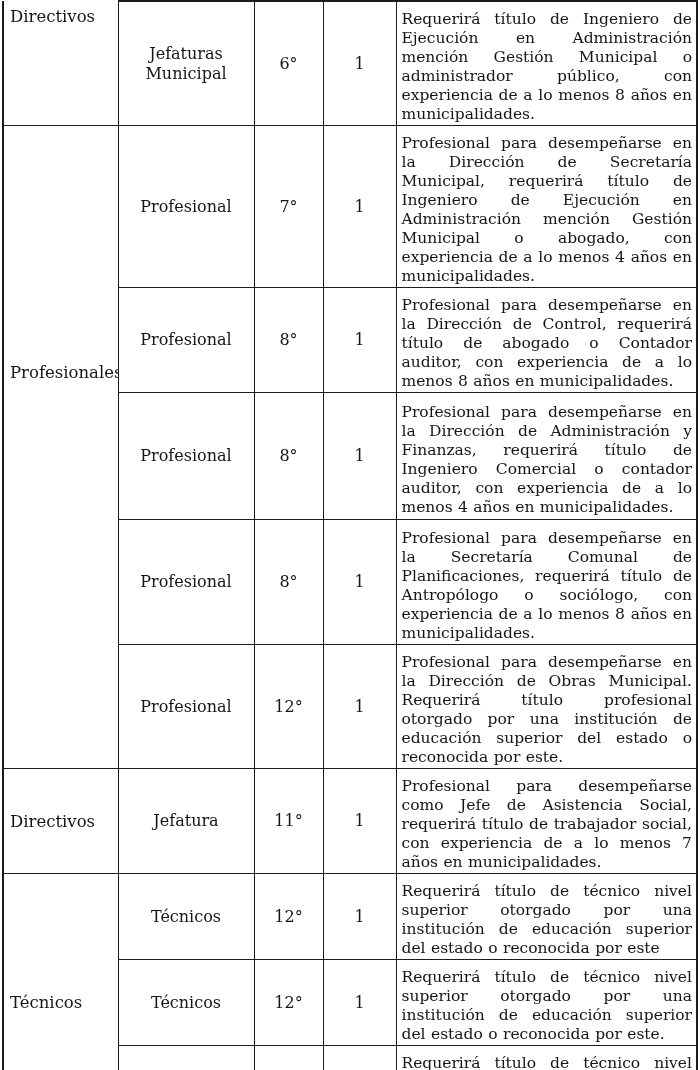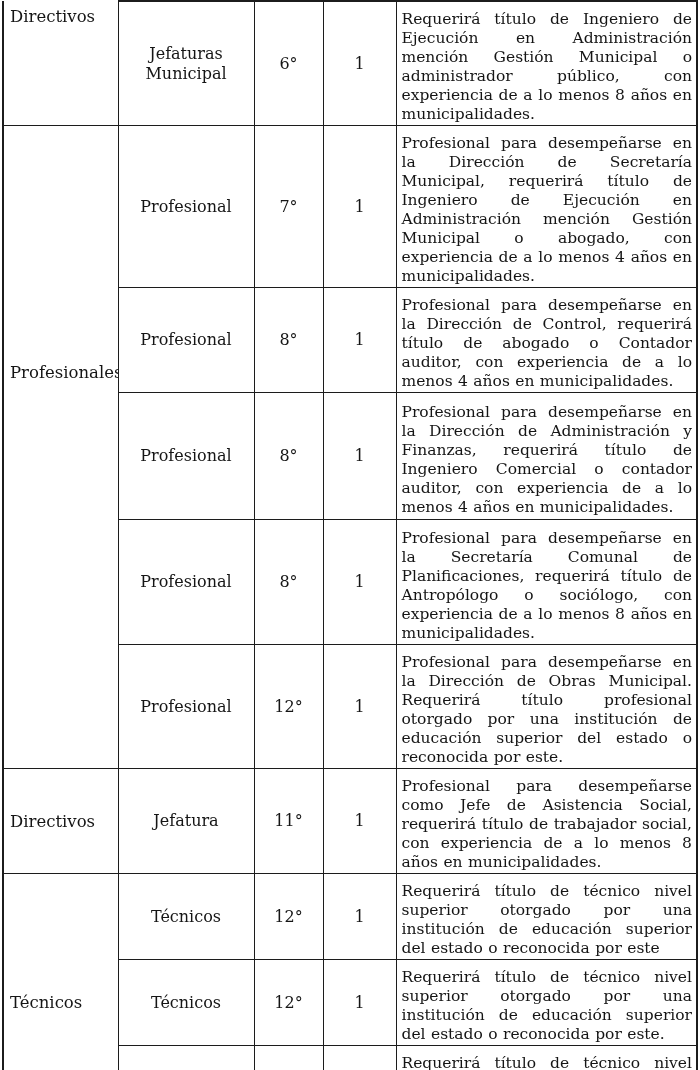--- a/index.html
+++ b/index.html
@@ -79,21 +79,21 @@
       <td class="cat cat-profesionales" rowspan="5">Profesionales</td>
       <td class="pos">Profesional</td>
       <td class="grade">7°</td>
       <td class="count">1</td>
       <td class="req">Profesional para desempeñarse en la Dirección de Secretaría Municipal, requerirá título de Ingeniero de Ejecución en Administración mención Gestión Municipal o abogado, con experiencia de a lo menos 4 años en municipalidades.</td>
     </tr>
     <tr style="height:95px">
       <td class="pos">Profesional</td>
       <td class="grade">8°</td>
       <td class="count">1</td>
-      <td class="req">Profesional para desempeñarse en la Dirección de Control, requerirá título de abogado o Contador auditor, con experiencia de a lo menos 4 años en municipalidades.</td>
+      <td class="req">Profesional para desempeñarse en la Dirección de Control, requerirá título de abogado o Contador auditor, con experiencia de a lo menos 8 años en municipalidades.</td>
     </tr>
     <tr style="height:127px">
       <td class="pos">Profesional</td>
       <td class="grade">8°</td>
       <td class="count">1</td>
       <td class="req">Profesional para desempeñarse en la Dirección de Administración y Finanzas, requerirá título de Ingeniero Comercial o contador auditor, con experiencia de a lo menos 4 años en municipalidades.</td>
     </tr>
     <tr style="height:125px">
       <td class="pos">Profesional</td>
       <td class="grade">8°</td>
@@ -104,21 +104,21 @@
       <td class="pos">Profesional</td>
       <td class="grade">12°</td>
       <td class="count">1</td>
       <td class="req">Profesional para desempeñarse en la Dirección de Obras Municipal. Requerirá título profesional otorgado por una institución de educación superior del estado o reconocida por este.</td>
     </tr>
     <tr style="height:101px">
       <td class="cat cat-jefaturas">Directivos</td>
       <td class="pos">Jefatura</td>
       <td class="grade">11°</td>
       <td class="count">1</td>
-      <td class="req">Profesional para desempeñarse como Jefe de Asistencia Social, requerirá título de trabajador social, con experiencia de a lo menos 8 años en municipalidades.</td>
+      <td class="req">Profesional para desempeñarse como Jefe de Asistencia Social, requerirá título de trabajador social, con experiencia de a lo menos 7 años en municipalidades.</td>
     </tr>
     <tr style="height:82px">
       <td class="cat cat-tecnicos" rowspan="3">Técnicos</td>
       <td class="pos">Técnicos</td>
       <td class="grade">12°</td>
       <td class="count">1</td>
       <td class="req">Requerirá título de técnico nivel superior otorgado por una institución de educación superior del estado o reconocida por este</td>
     </tr>
     <tr style="height:81px">
       <td class="pos">Técnicos</td>

